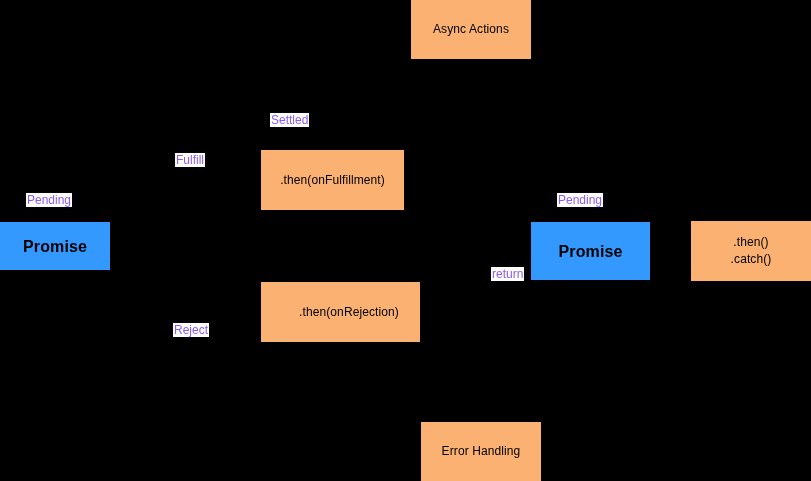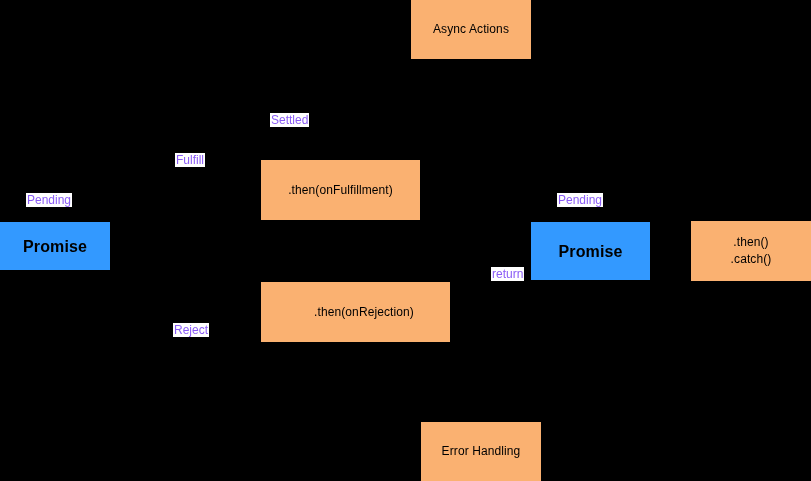--- a/index.html
+++ b/index.html
@@ -51,25 +51,25 @@
 </style>
 </head>
 <body>
 
 <div id="canvas">
 
   <div class="node orange" style="left:411px; top:0px; width:120px; height:59px;">
     <span class="line">Async Actions</span>
   </div>
 
-  <div class="node orange" style="left:261px; top:160px; width:159px; height:60px;">
+  <div class="node orange" style="left:261px; top:150px; width:143px; height:60px;">
     <span class="line">.then(onFulfillment)</span>
   </div>
 
-  <div class="node orange" style="left:261px; top:282px; width:189px; height:60px;padding-left:17px;">
+  <div class="node orange" style="left:261px; top:282px; width:159px; height:60px;padding-left:17px;">
     <span class="line">.then(onRejection)</span>
   </div>
 
   <div class="node blue bold" style="left:0px; top:222px; width:110px; height:48px;">
     <span class="line">Promise</span>
   </div>
 
   <div class="node blue bold" style="left:531px; top:222px; width:119px; height:58px;">
     <span class="line">Promise</span>
   </div>

